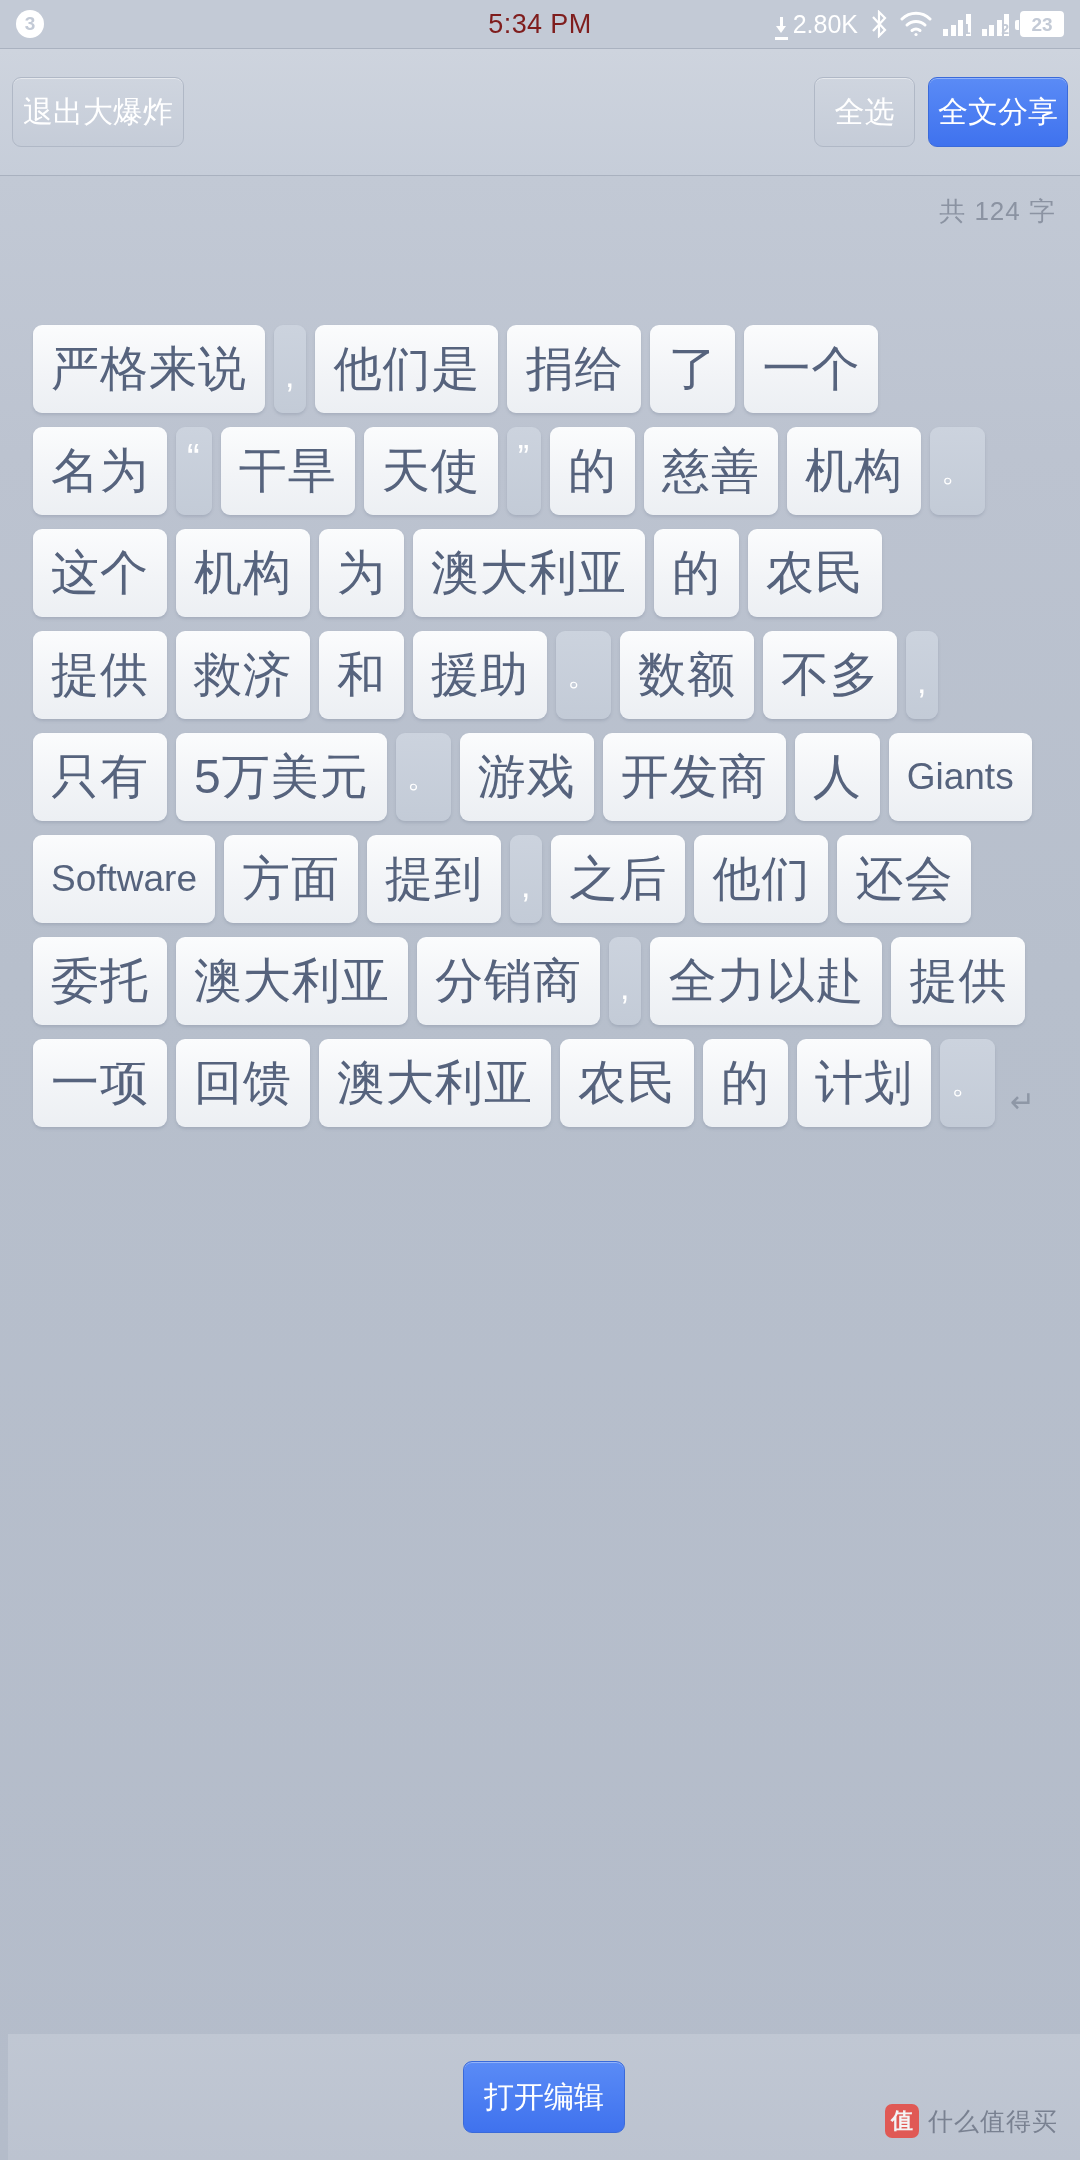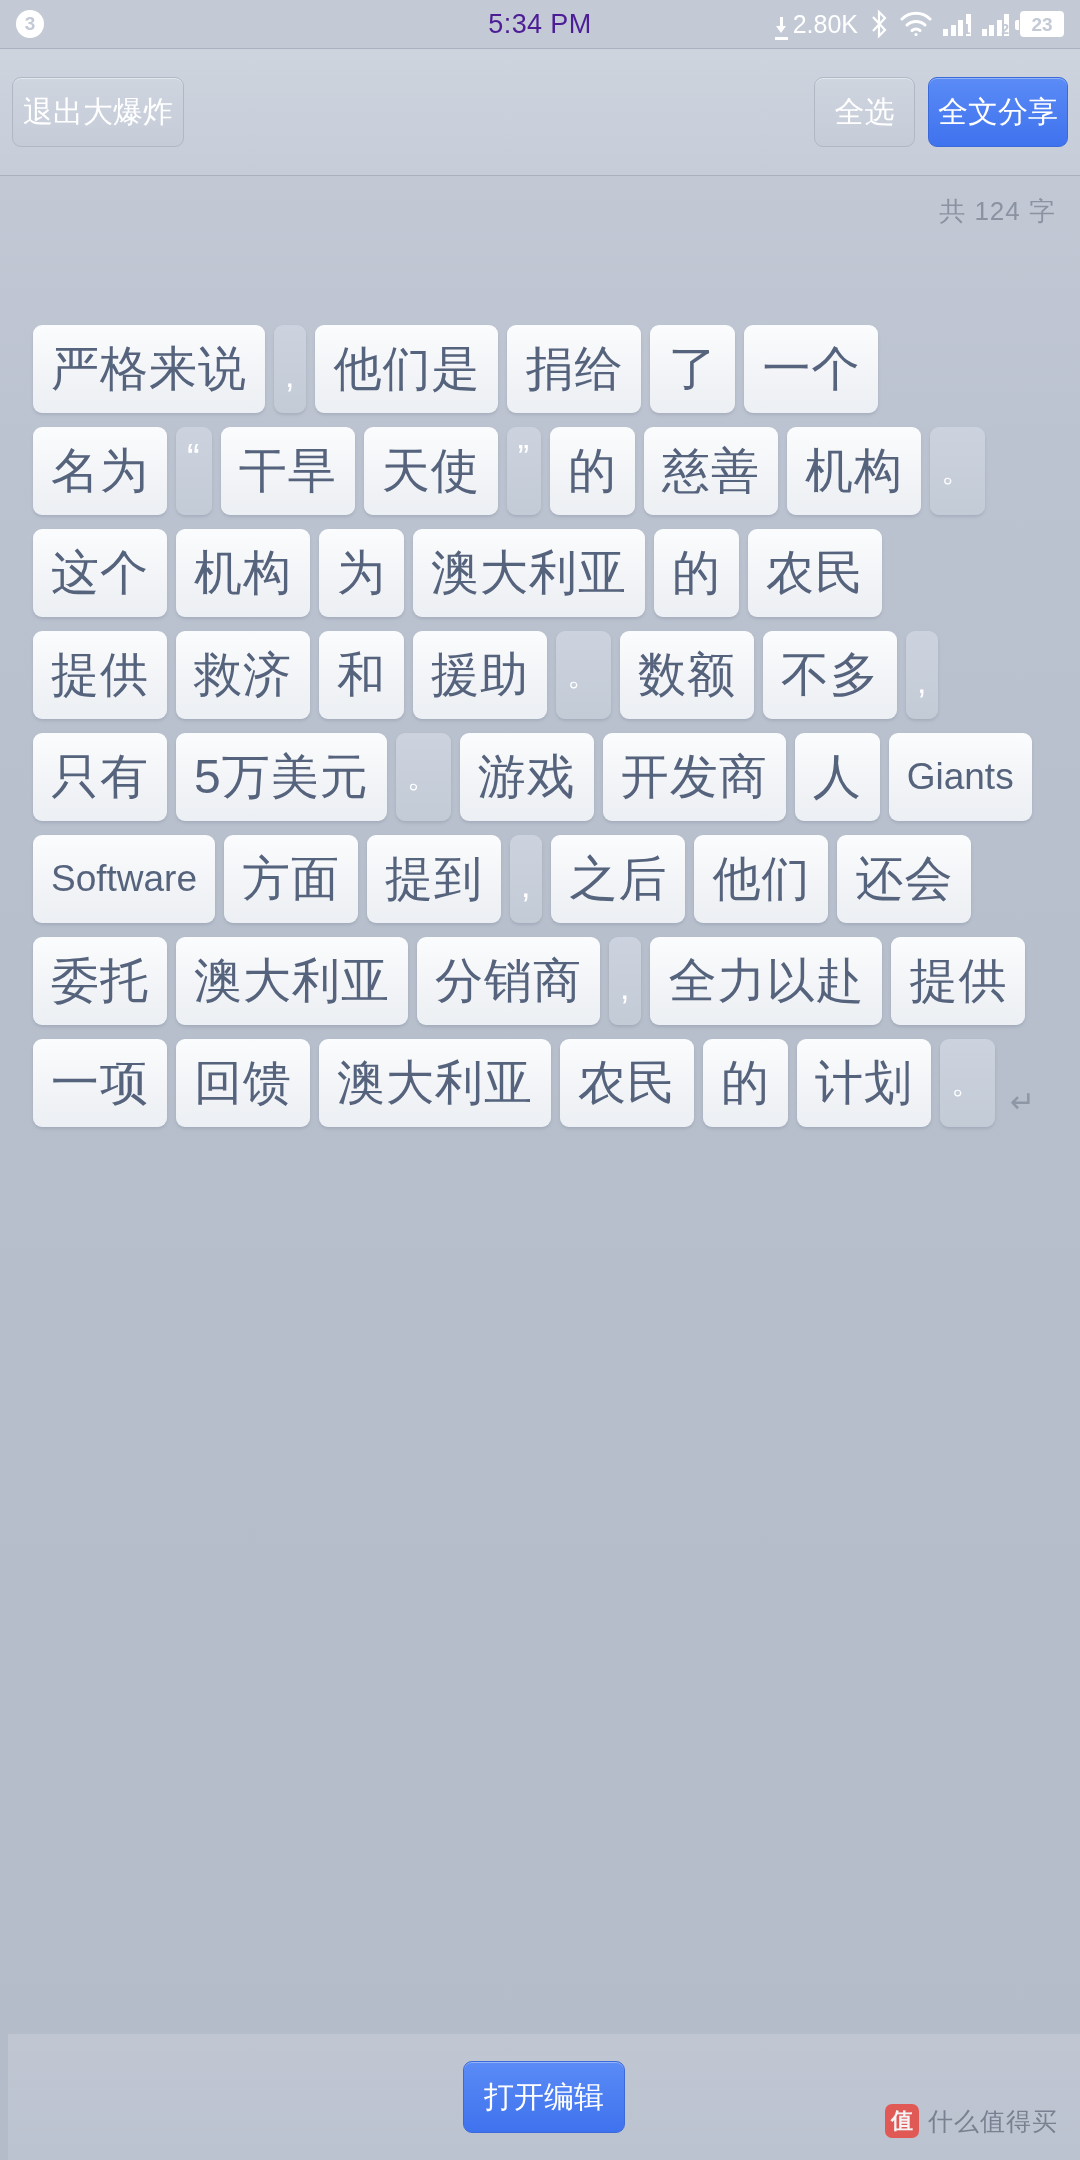--- a/index.html
+++ b/index.html
@@ -41,21 +41,21 @@
     font-size: 19px;
     line-height: 28px;
     text-align: center;
     font-weight: 600;
     display: block;
   }
   #status-center {
     position: absolute;
     left: 0; right: 0;
     text-align: center;
-    color: #4c1d95;
+    color: #7f1d1d;
     font-size: 27px;
     letter-spacing: 0.4px;
     pointer-events: none;
   }
   #status-right {
     margin-left: auto;
     display: flex;
     align-items: center;
     gap: 11px;
     color: #ffffff;

